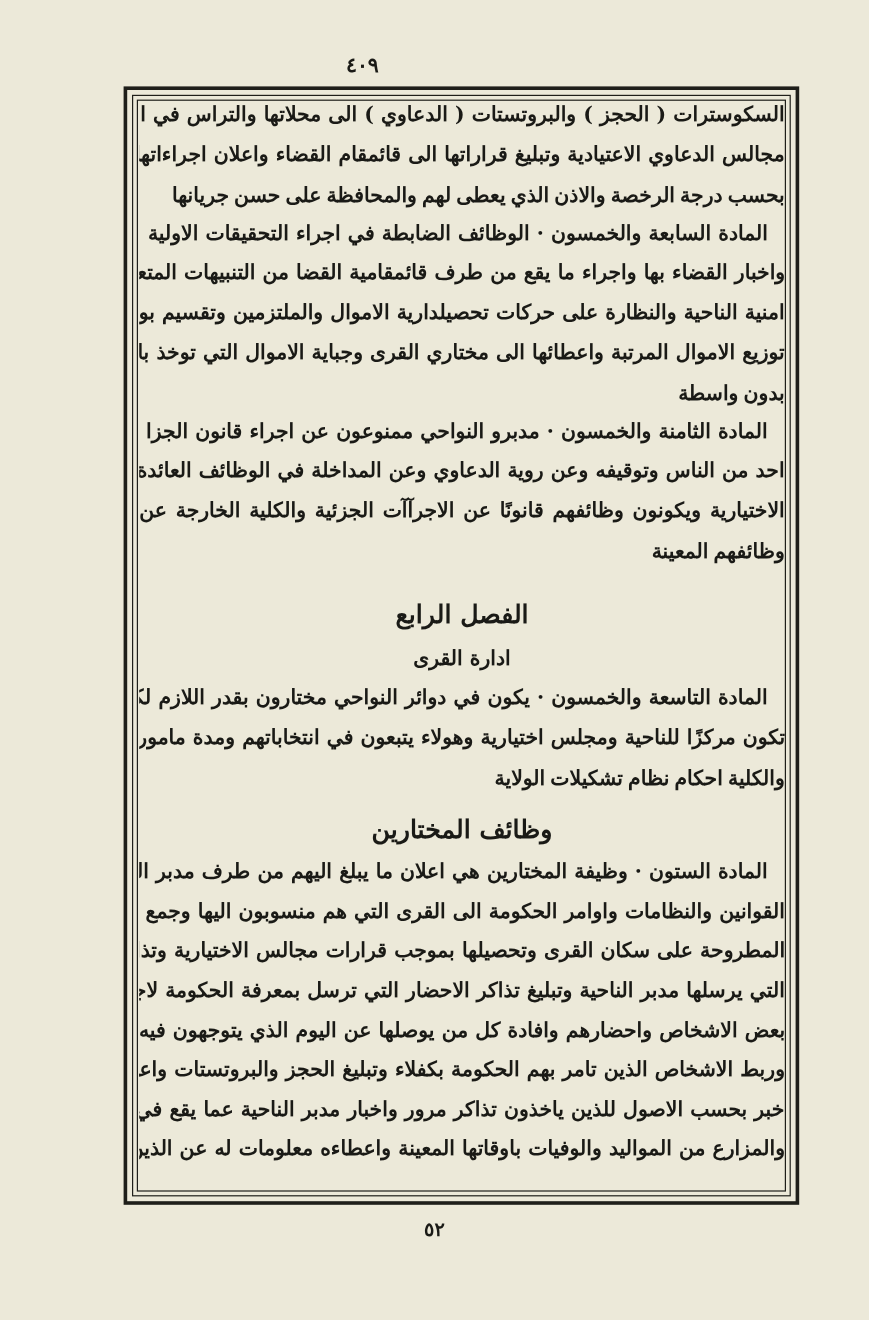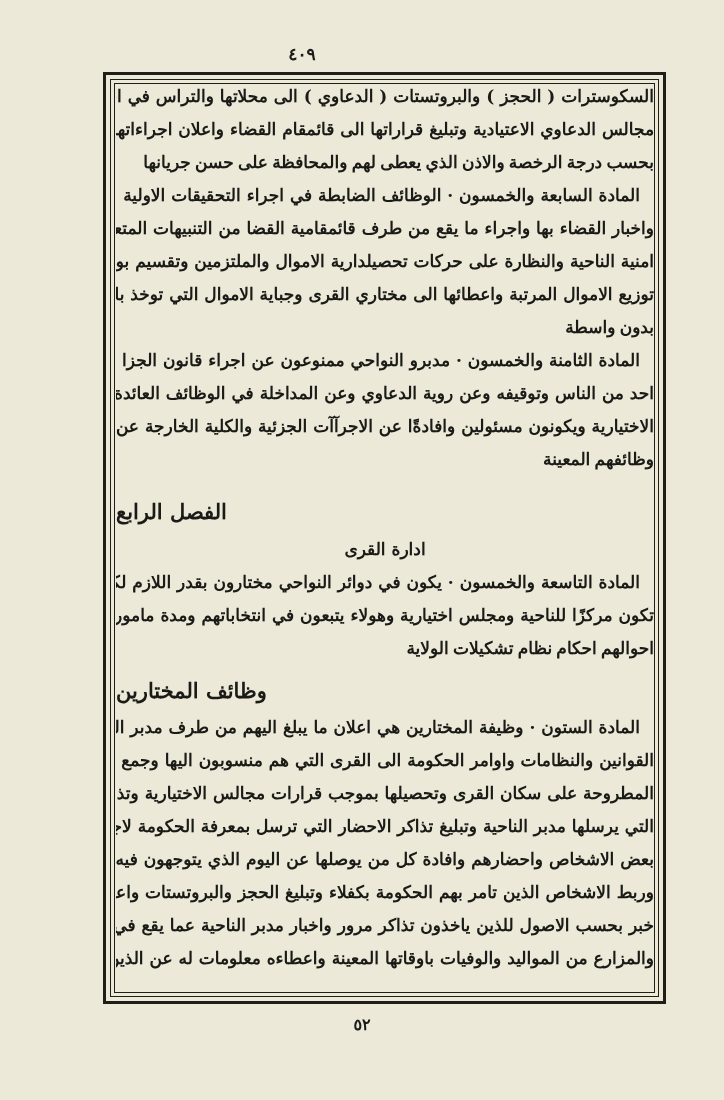--- a/index.html
+++ b/index.html
@@ -37,21 +37,21 @@
   .line {
     height: 33px; line-height: 33px;
     font-size: 17px; font-weight: bold;
     white-space: nowrap; overflow: hidden;
     text-align-last: justify;
   }
   .line.last { text-align-last: right; font-family: Liberation Serif, serif; }
   .line.indent { padding-right: 14px; }
   .heading {
     height: 40px; line-height: 40px;
-    text-align: left; font-size: 21px; font-weight: bold;
+    text-align: center; font-size: 21px; font-weight: bold;
   }
   .subheading {
     height: 34px; line-height: 34px;
     text-align: center; font-size: 17px; font-weight: bold;
   }
   .spacer { height: 16px; }
 </style>
 </head>
 <body>
 
@@ -72,30 +72,30 @@
   <div>
     <div class="line indent">المادة السابعة والخمسون · الوظائف الضابطة في اجراء التحقيقات الاولية على الجنايات</div>
     <div class="line">واخبار القضاء بها واجراء ما يقع من طرف قائمقامية القضا من التنبيهات المتعلقة بمحافظة</div>
     <div class="line">امنية الناحية والنظارة على حركات تحصيلدارية الاموال والملتزمين وتقسيم بوصلات</div>
     <div class="line">توزيع الاموال المرتبة واعطائها الى مختاري القرى وجباية الاموال التي توخذ بالواسطة او</div>
     <div class="line last">بدون واسطة</div>
   </div>
   <div>
     <div class="line indent">المادة الثامنة والخمسون · مدبرو النواحي ممنوعون عن اجراء قانون الجزا وعن حبس</div>
     <div class="line">احد من الناس وتوقيفه وعن روية الدعاوي وعن المداخلة في الوظائف العائدة الى مجالس</div>
-    <div class="line">الاختيارية ويكونون مسئولين وافادةًا عن الاجرآآت الجزئية والكلية الخارجة عن</div>
+    <div class="line">الاختيارية ويكونون وظائفهم قانونًا عن الاجرآآت الجزئية والكلية الخارجة عن</div>
     <div class="line last">وظائفهم المعينة</div>
   </div>
   <div class="spacer"></div>
   <div class="heading">الفصل الرابع</div>
   <div class="subheading">ادارة القرى</div>
   <div>
     <div class="line indent">المادة التاسعة والخمسون · يكون في دوائر النواحي مختارون بقدر اللازم لكل قرية</div>
     <div class="line">تكون مركزًا للناحية ومجلس اختيارية وهولاء يتبعون في انتخاباتهم ومدة مامورياتهم ومتفرعات</div>
-    <div class="line last">احوالهم احكام نظام تشكيلات الولاية</div>
+    <div class="line last">والكلية احكام نظام تشكيلات الولاية</div>
   </div>
   <div class="spacer" style="height:6px"></div>
   <div class="heading">وظائف المختارين</div>
   <div>
     <div class="line indent">المادة الستون · وظيفة المختارين هي اعلان ما يبلغ اليهم من طرف مدبر الناحية من</div>
     <div class="line">القوانين والنظامات واوامر الحكومة الى القرى التي هم منسوبون اليها وجمع اموال الدولة</div>
     <div class="line">المطروحة على سكان القرى وتحصيلها بموجب قرارات مجالس الاختيارية وتذاكر التوزيع</div>
     <div class="line">التي يرسلها مدبر الناحية وتبليغ تذاكر الاحضار التي ترسل بمعرفة الحكومة لاجل جلب</div>
     <div class="line">بعض الاشخاص واحضارهم وافادة كل من يوصلها عن اليوم الذي يتوجهون فيه الى الحكومة</div>
     <div class="line">وربط الاشخاص الذين تامر بهم الحكومة بكفلاء وتبليغ الحجز والبروتستات واعطا علومة</div>

